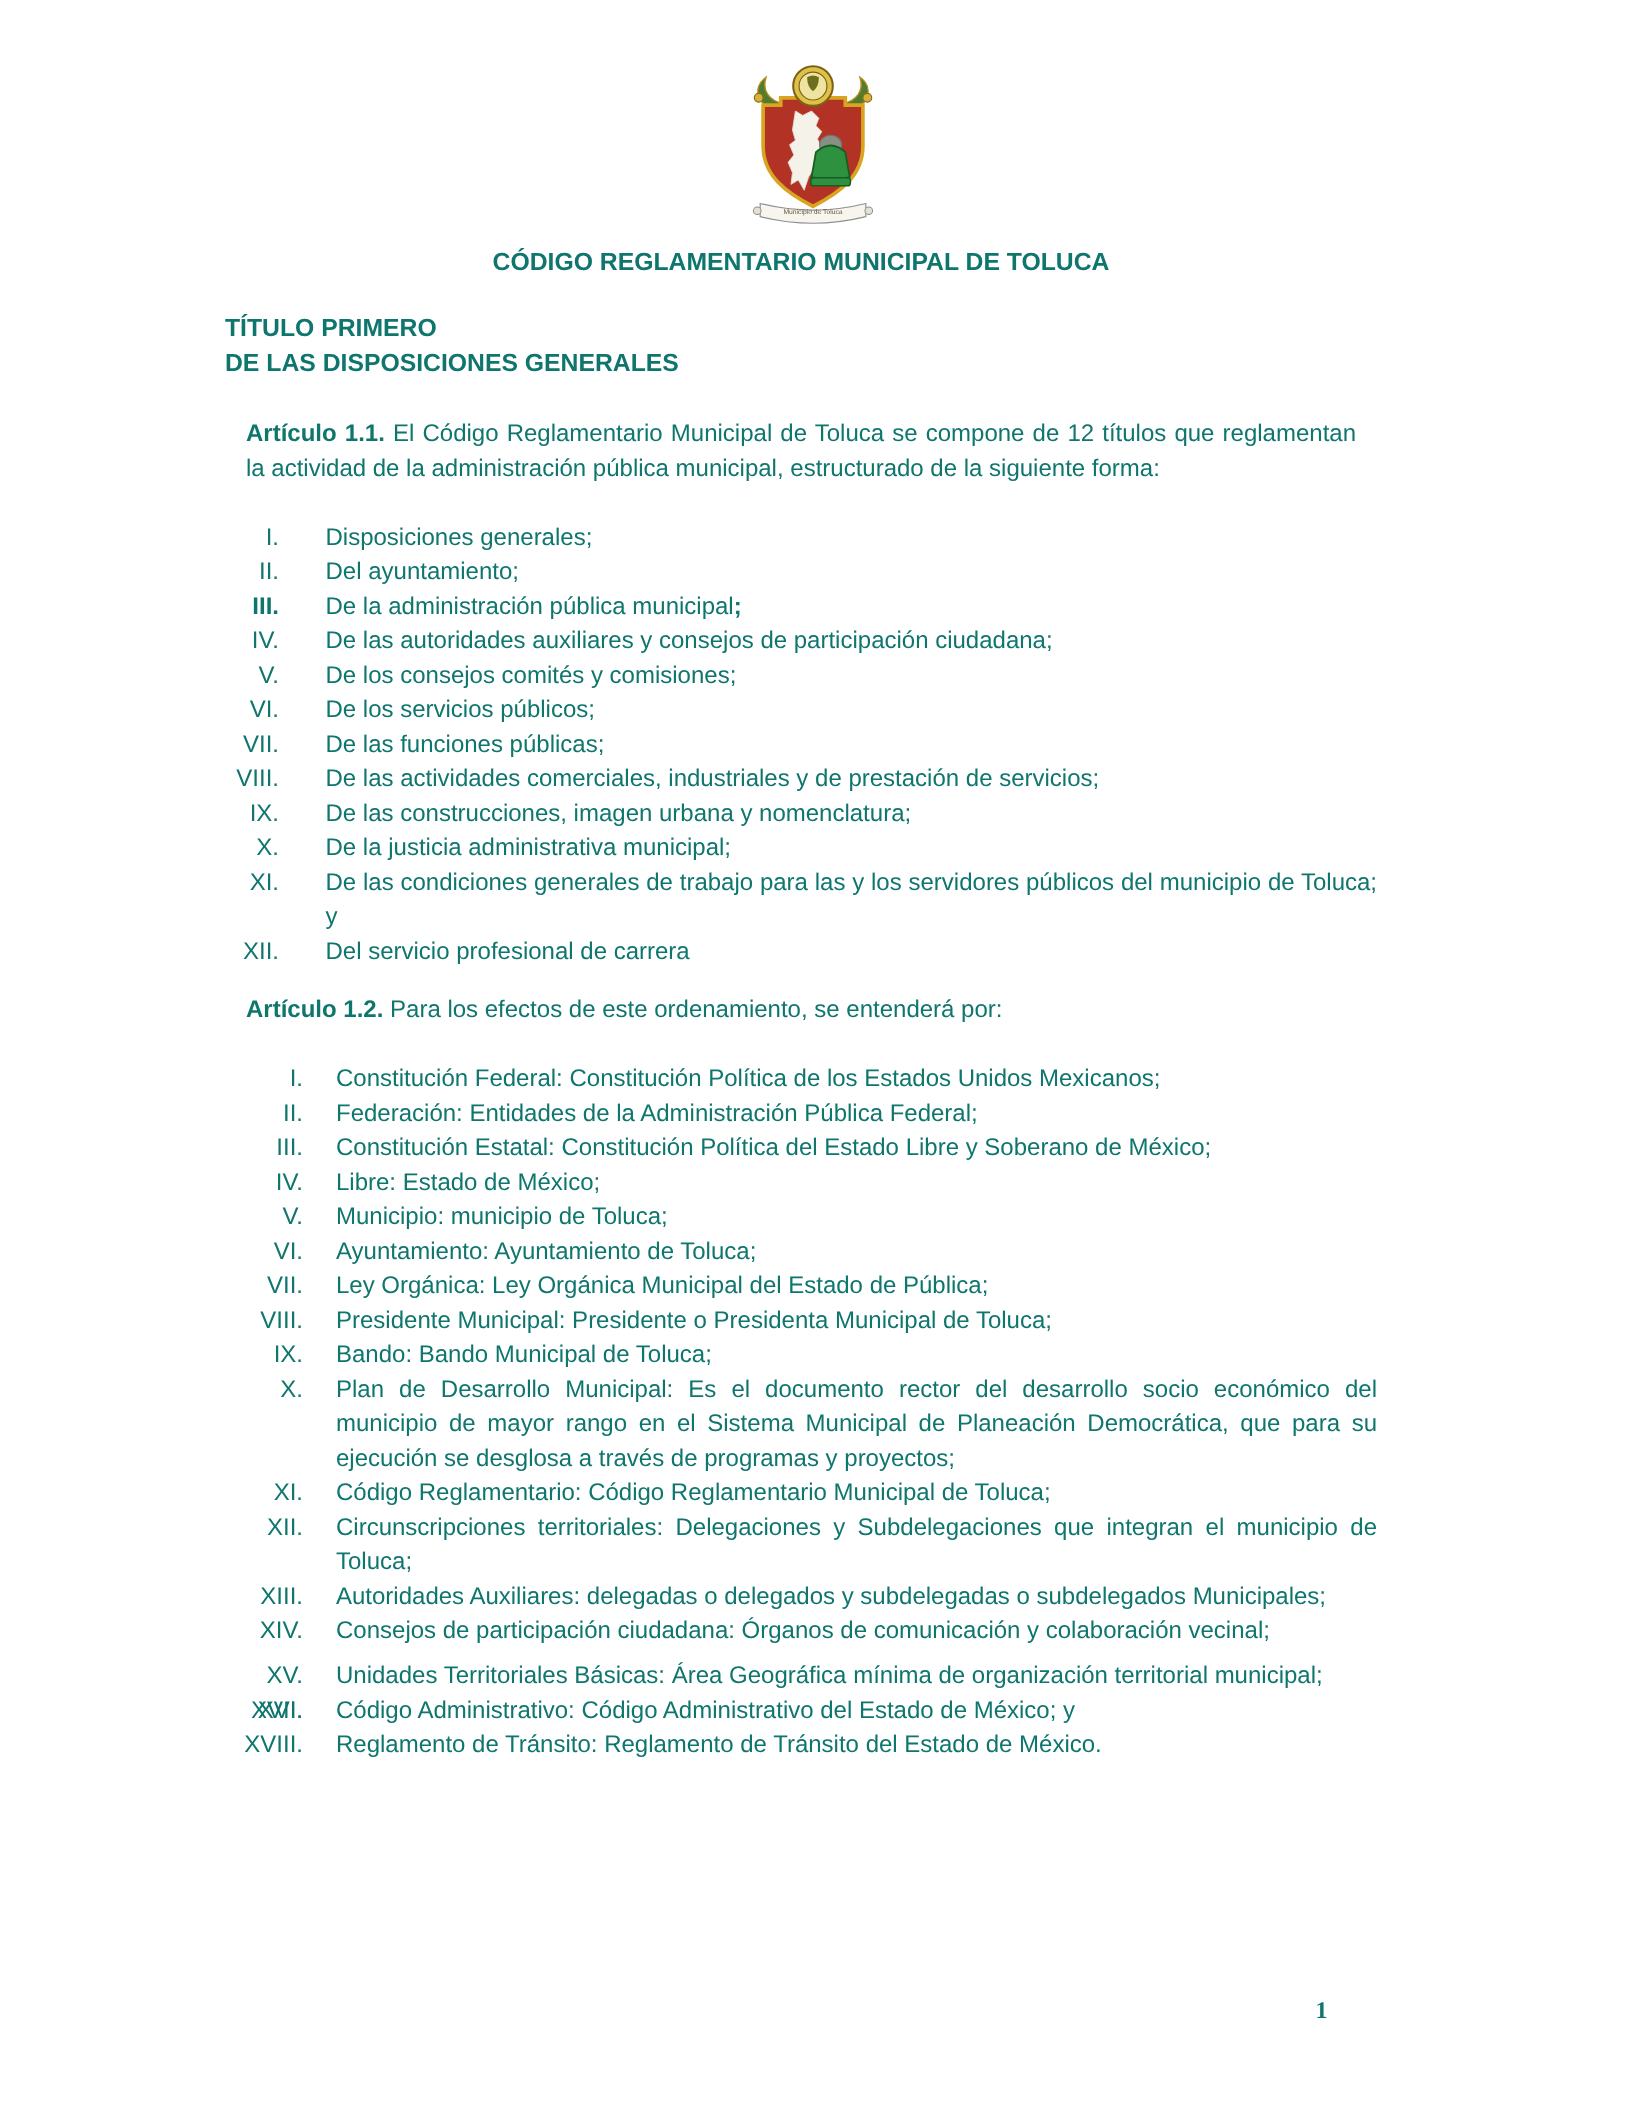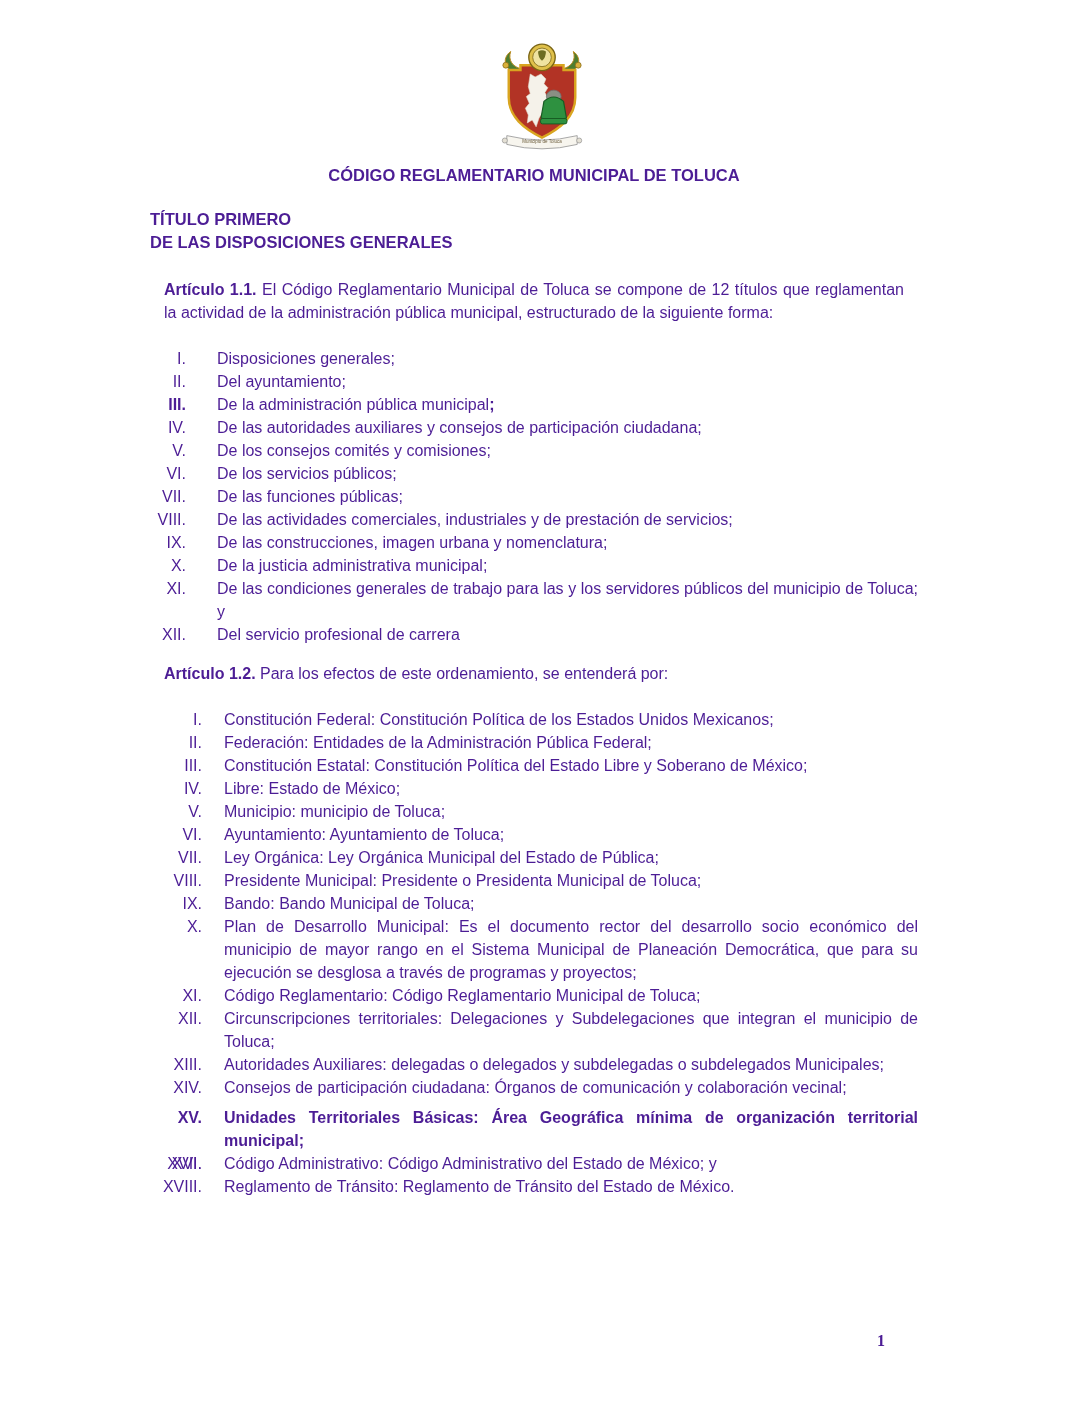--- a/index.html
+++ b/index.html
@@ -5,21 +5,21 @@
   html, body { margin: 0; padding: 0; background: #ffffff; }
   .page {
     position: relative;
     width: 1088px;
     height: 1408px;
     background: #ffffff;
     overflow: hidden;
     font-family: "Liberation Sans", sans-serif;
     font-size: 16px;
     line-height: 23px;
-    color: #4c1d95;
+    color: #0f766e;
   }
   .logo {
     position: absolute;
     top: 40px;
     left: 497px;
     width: 90px;
     height: 113px;
   }
   .content { padding: 164px 170px 0 150px; }
   .doc-title {
@@ -44,21 +44,21 @@
   .item .num {
     position: absolute;
     left: 0; top: 0;
     text-align: right;
     white-space: nowrap;
   }
   .list-1 .item { padding-left: 67px; }
   .list-1 .item .num { width: 36px; }
   .list-2 .item { padding-left: 74px; }
   .list-2 .item .num { width: 52px; }
-  .item.gap { margin-top: 7px; font-weight: bold; }
+  .item.gap { margin-top: 7px; }
   .num.bold, .item b { font-weight: bold; }
   .page-number {
     position: absolute;
     left: 877px;
     top: 1331px;
     font-family: "Liberation Serif", serif;
     font-size: 16px;
     font-weight: bold;
     line-height: 20px;
   }

